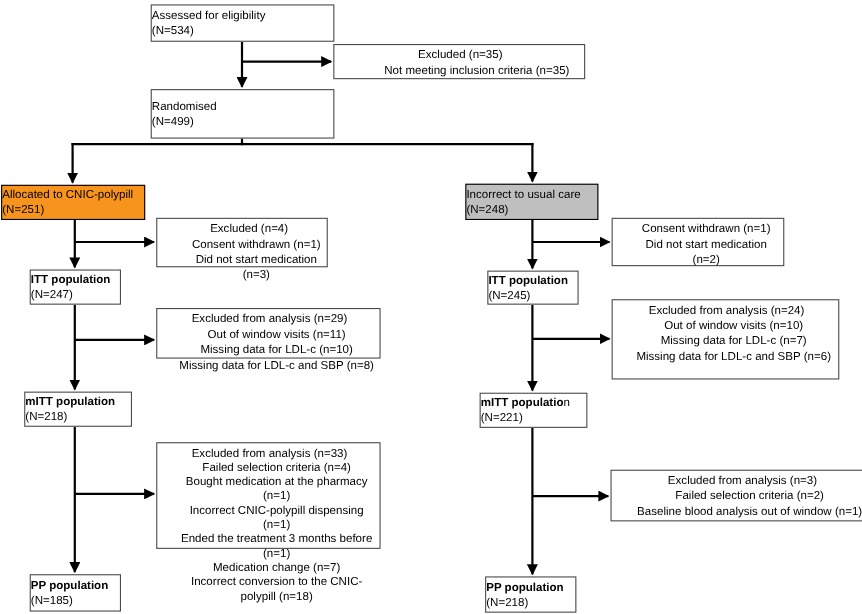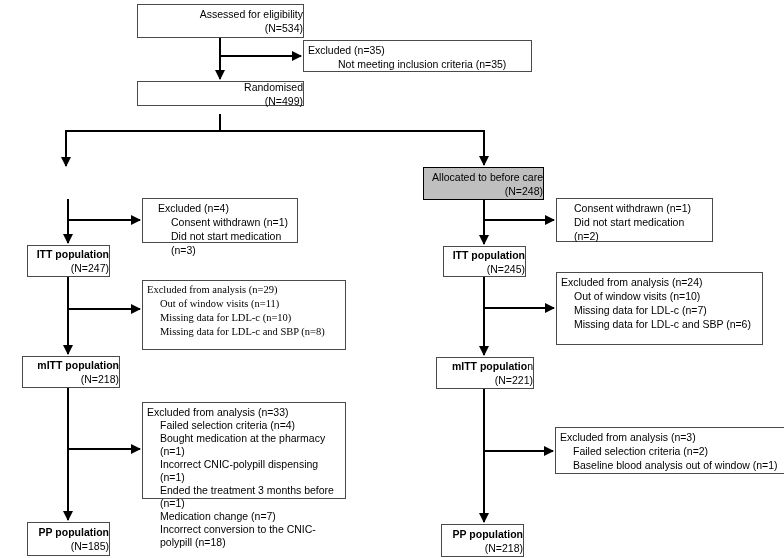--- a/index.html
+++ b/index.html
@@ -12,24 +12,25 @@
     overflow:hidden;
   }
   .wires{position:absolute;left:0;top:0;}
   .box{
     position:absolute;
     background:#ffffff;
     border:1px solid #4a4a4a;
     box-sizing:border-box;
     font-size:10.5px;
     line-height:14px;
+    text-align:center;
   }
   .node{
     display:flex;flex-direction:column;justify-content:center;
-    text-align:right;
+    text-align:left;
     line-height:14px;
   }
   .node .bold{font-weight:bold;}
   .alloc{border:1.8px solid #000;}
   .side{padding:2px 2px 2px 4px;}
   .side .sub{padding-left:13px;}
   .side.bigindent .sub{padding-left:30px;}
   .side.tight{line-height:13px;padding-top:3px;}
   .reg{font-weight:normal;}
 </style>
@@ -71,38 +72,42 @@
   <div class="box node" style="left:137px;top:4px;width:167px;height:34px;">
     <div>Assessed for eligibility</div>
     <div>(N=534)</div>
   </div>
 
   <div class="box side bigindent" style="left:303px;top:40px;width:229px;height:32px;">
     <div>Excluded (n=35)</div>
     <div class="sub">Not meeting inclusion criteria (n=35)</div>
   </div>
 
-  <div class="box node" style="left:137px;top:81px;width:167px;height:25px;">
+  <div class="box node" style="left:137px;top:81px;width:167px;height:45px;">
     <div>Randomised</div>
     <div>(N=499)</div>
   </div>
 
+  <div class="box node alloc" style="left: 1px; top: 168px; width: 131px; height: 32px; background: rgb(247, 148, 30);">
+    <div>Allocated to CNIC-polypill</div>
+    <div>(N=251)</div>
+  </div>
 
   <div class="box side" style="left:142px;top:198px;width:156px;height:45px;padding-left:15px;">
     <div>Excluded (n=4)</div>
     <div class="sub">Consent withdrawn (n=1)</div>
     <div class="sub">Did not start medication (n=3)</div>
   </div>
 
   <div class="box node" style="left:27px;top:245px;width:83px;height:32px;">
     <div class="bold">ITT population</div>
     <div>(N=247)</div>
   </div>
 
-  <div class="box side" style="left:142px;top:280px;width:204px;height:70px;font-family:Liberation Serif, serif;">
+  <div class="box side" style="left:142px;top:280px;width:204px;height:46px;">
     <div>Excluded from analysis (n=29)</div>
     <div class="sub">Out of window visits (n=11)</div>
     <div class="sub">Missing data for LDL-c (n=10)</div>
     <div class="sub">Missing data for LDL-c and SBP (n=8)</div>
   </div>
 
   <div class="box node" style="left:22px;top:356px;width:98px;height:32px;">
     <div class="bold">mITT population</div>
     <div>(N=218)</div>
   </div>
@@ -116,21 +121,21 @@
     <div class="sub">Medication change (n=7)</div>
     <div class="sub">Incorrect conversion to the CNIC-polypill (n=18)</div>
   </div>
 
   <div class="box node" style="left:27px;top:522px;width:83px;height:34px;">
     <div class="bold">PP population</div>
     <div>(N=185)</div>
   </div>
 
   <div class="box node alloc" style="left: 423px; top: 167px; width: 121px; height: 33px; background: rgb(191, 191, 191);">
-    <div>Allocated to before care</div>
+    <div>Incorrect to usual care</div>
     <div>(N=248)</div>
   </div>
 
   <div class="box side" style="left:556px;top:198px;width:157px;height:44px;">
     <div class="sub">Consent withdrawn (n=1)</div>
     <div class="sub">Did not start medication (n=2)</div>
   </div>
 
   <div class="box node" style="left:443px;top:246px;width:83px;height:31px;">
     <div class="bold">ITT population</div>

